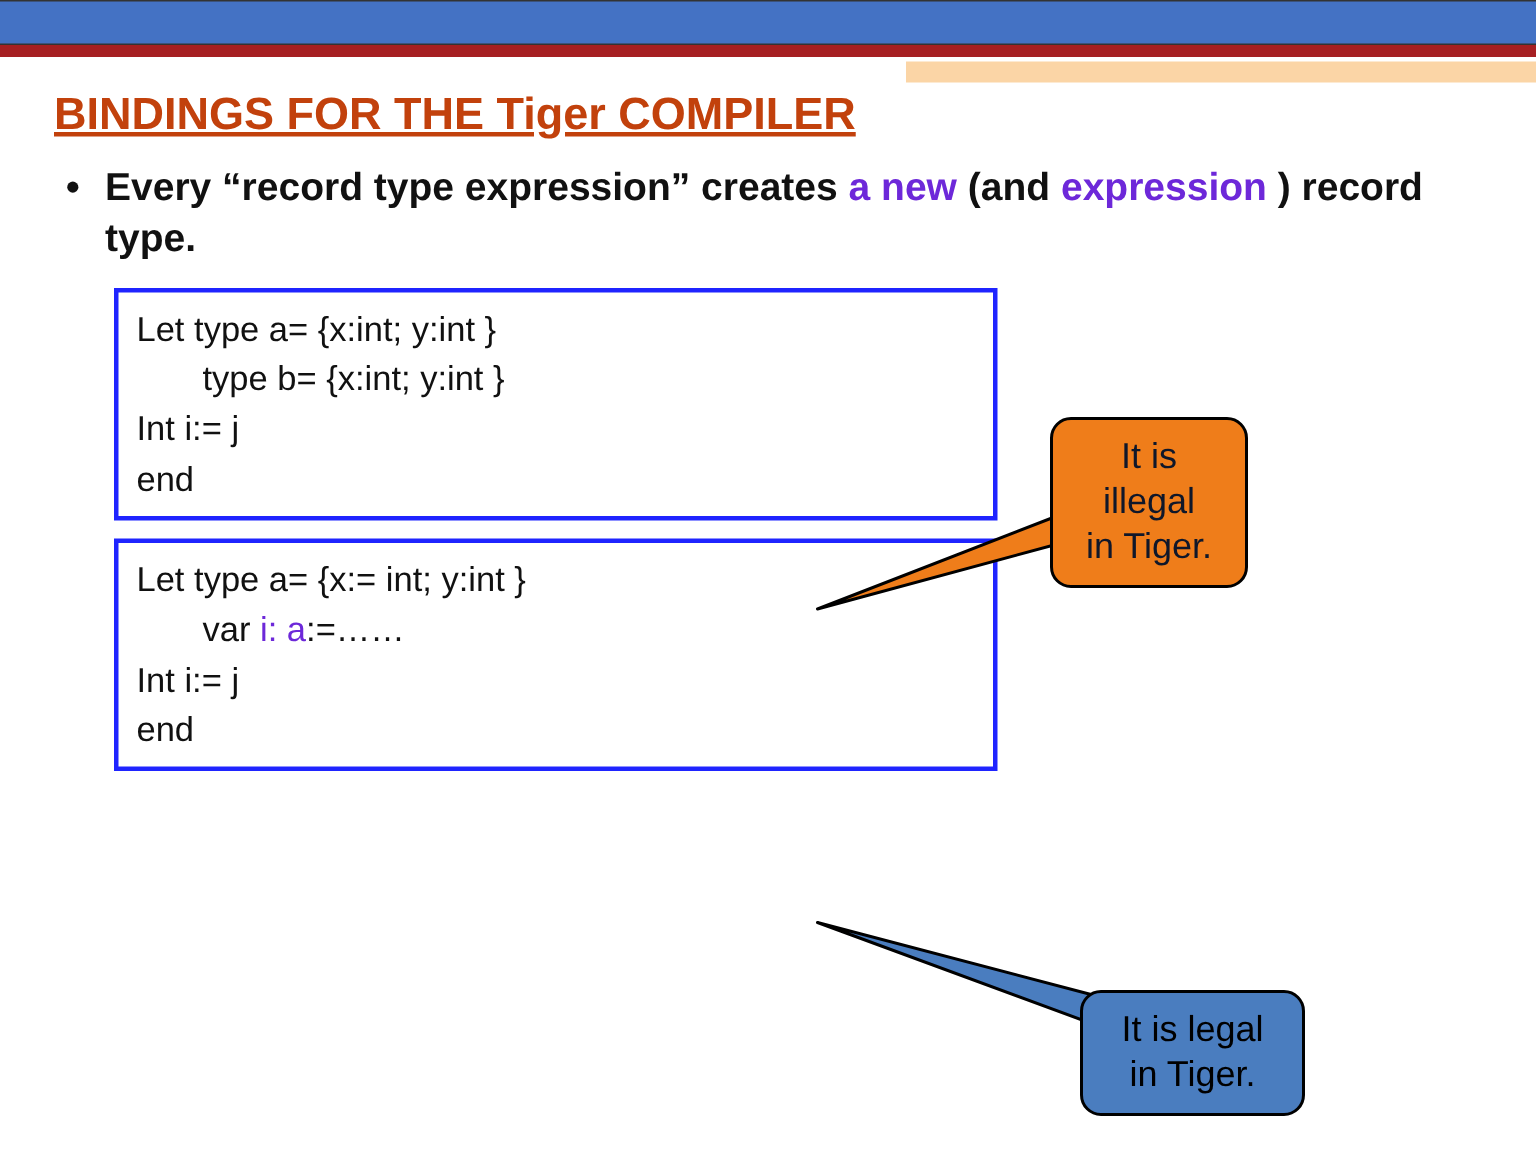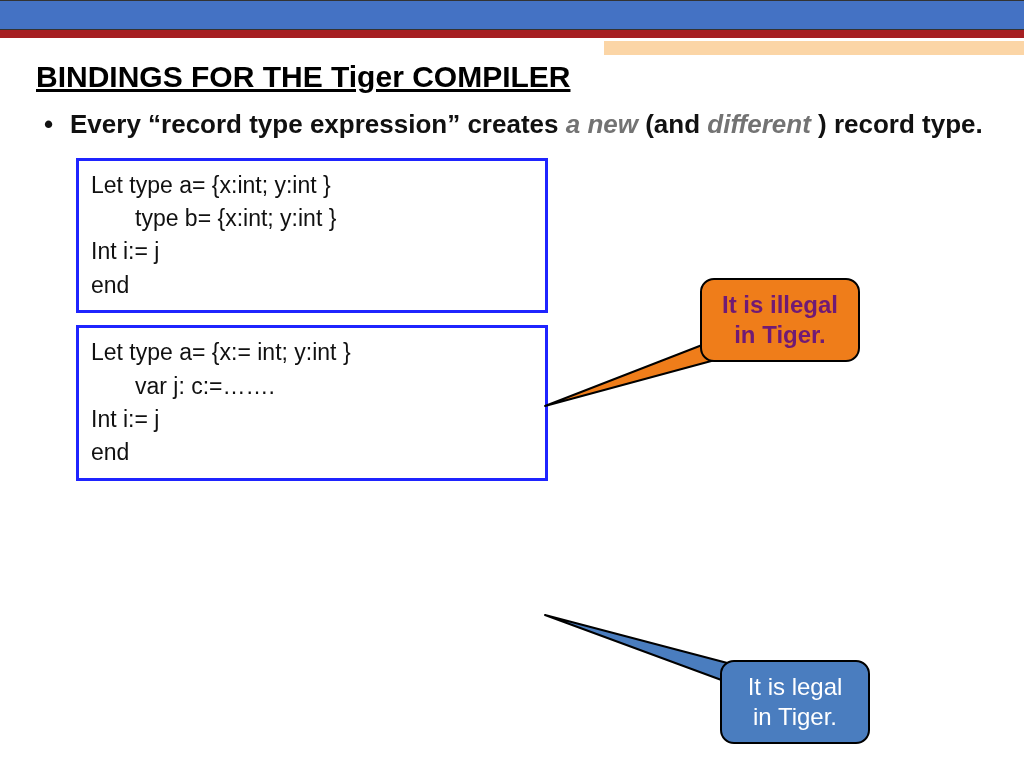--- a/index.html
+++ b/index.html
@@ -29,46 +29,46 @@
     height: 14px;
     width: 420px;
     background: #fbd5a6;
   }
   .content {
     padding: 22px 36px 0 36px;
   }
   .title {
     font-size: 30px;
     font-weight: bold;
-    color: #000000;
+    color: #c2410c;
     text-decoration: underline;
     margin: 0 0 14px 0;
   }
   .bullet {
     font-size: 26px;
     font-weight: bold;
     color: #111;
     margin: 0 0 16px 0;
     padding-left: 34px;
     position: relative;
     line-height: 1.3;
   }
   .bullet::before {
     content: "•";
     position: absolute;
     left: 8px;
     top: 0;
     font-size: 26px;
   }
-  .red { color: #737373; font-style: italic; }
+  .red { color: #6d28d9; }
   .codebox {
     border: 3px solid #1f24ff;
     padding: 8px 12px;
     margin-left: 40px;
-    width: 472px;
+    width: 589px;
     font-size: 23px;
     line-height: 1.45;
     color: #111;
     font-family: Arial, sans-serif;
     box-sizing: border-box;
     margin-bottom: 12px;
   }
   .codebox .indent { padding-left: 44px; display: block; }
   .codebox .line { display: block; }
   .callout {
@@ -76,62 +76,61 @@
     border: 2px solid #000;
     border-radius: 14px;
     padding: 10px 18px;
     font-size: 24px;
     text-align: center;
     line-height: 1.25;
     box-sizing: border-box;
   }
   .callout-orange {
     background: #ef7d1a;
-    color: #701a75;
+    color: #0f172a;
     left: 700px;
     top: 278px;
-    width: 160px;
-    font-weight: bold;
+    width: 132px;
   }
   .callout-blue {
     background: #4a7dbf;
-    color: #ffffff;
+    color: #000000;
     left: 720px;
     top: 660px;
     width: 150px;
   }
   .tail {
     position: absolute;
     overflow: visible;
   }
 </style>
 </head>
 <body>
 
 <div class="topbar-blue"></div>
 <div class="topbar-maroon"></div>
 <div class="topbar-peach"></div>
 
 <div class="content">
   <h1 class="title">BINDINGS FOR THE Tiger COMPILER</h1>
 
   <p class="bullet">
-    <span>Every “record type expression” creates </span><span class="red">a new</span><span> (and </span><span class="red">different</span><span> ) record type.</span>
+    <span>Every “record type expression” creates </span><span class="red">a new</span><span> (and </span><span class="red">expression</span><span> ) record type.</span>
   </p>
 
   <div class="codebox">
     <span class="line">Let type a= {x:int; y:int }</span>
     <span class="indent">type b= {x:int; y:int }</span>
     <span class="line">Int  i:= j</span>
     <span class="line">end</span>
   </div>
 
   <div class="codebox">
     <span class="line">Let type a= {x:= int; y:int }</span>
-    <span class="indent">var j:  c:=…….</span>
+    <span class="indent"><span>var </span><span class="red">i:  a</span><span>:=……</span></span>
     <span class="line">Int  i:= j</span>
     <span class="line">end</span>
   </div>
 </div>
 
 <svg class="tail" style="left:545px; top:340px;" width="180" height="90">
   <polygon points="0,66 170,20 170,0" fill="#ef7d1a" stroke="#000" stroke-width="2" stroke-linejoin="round"></polygon>
 </svg>
 <div class="callout callout-orange">
   <span>It is illegal</span><br>

